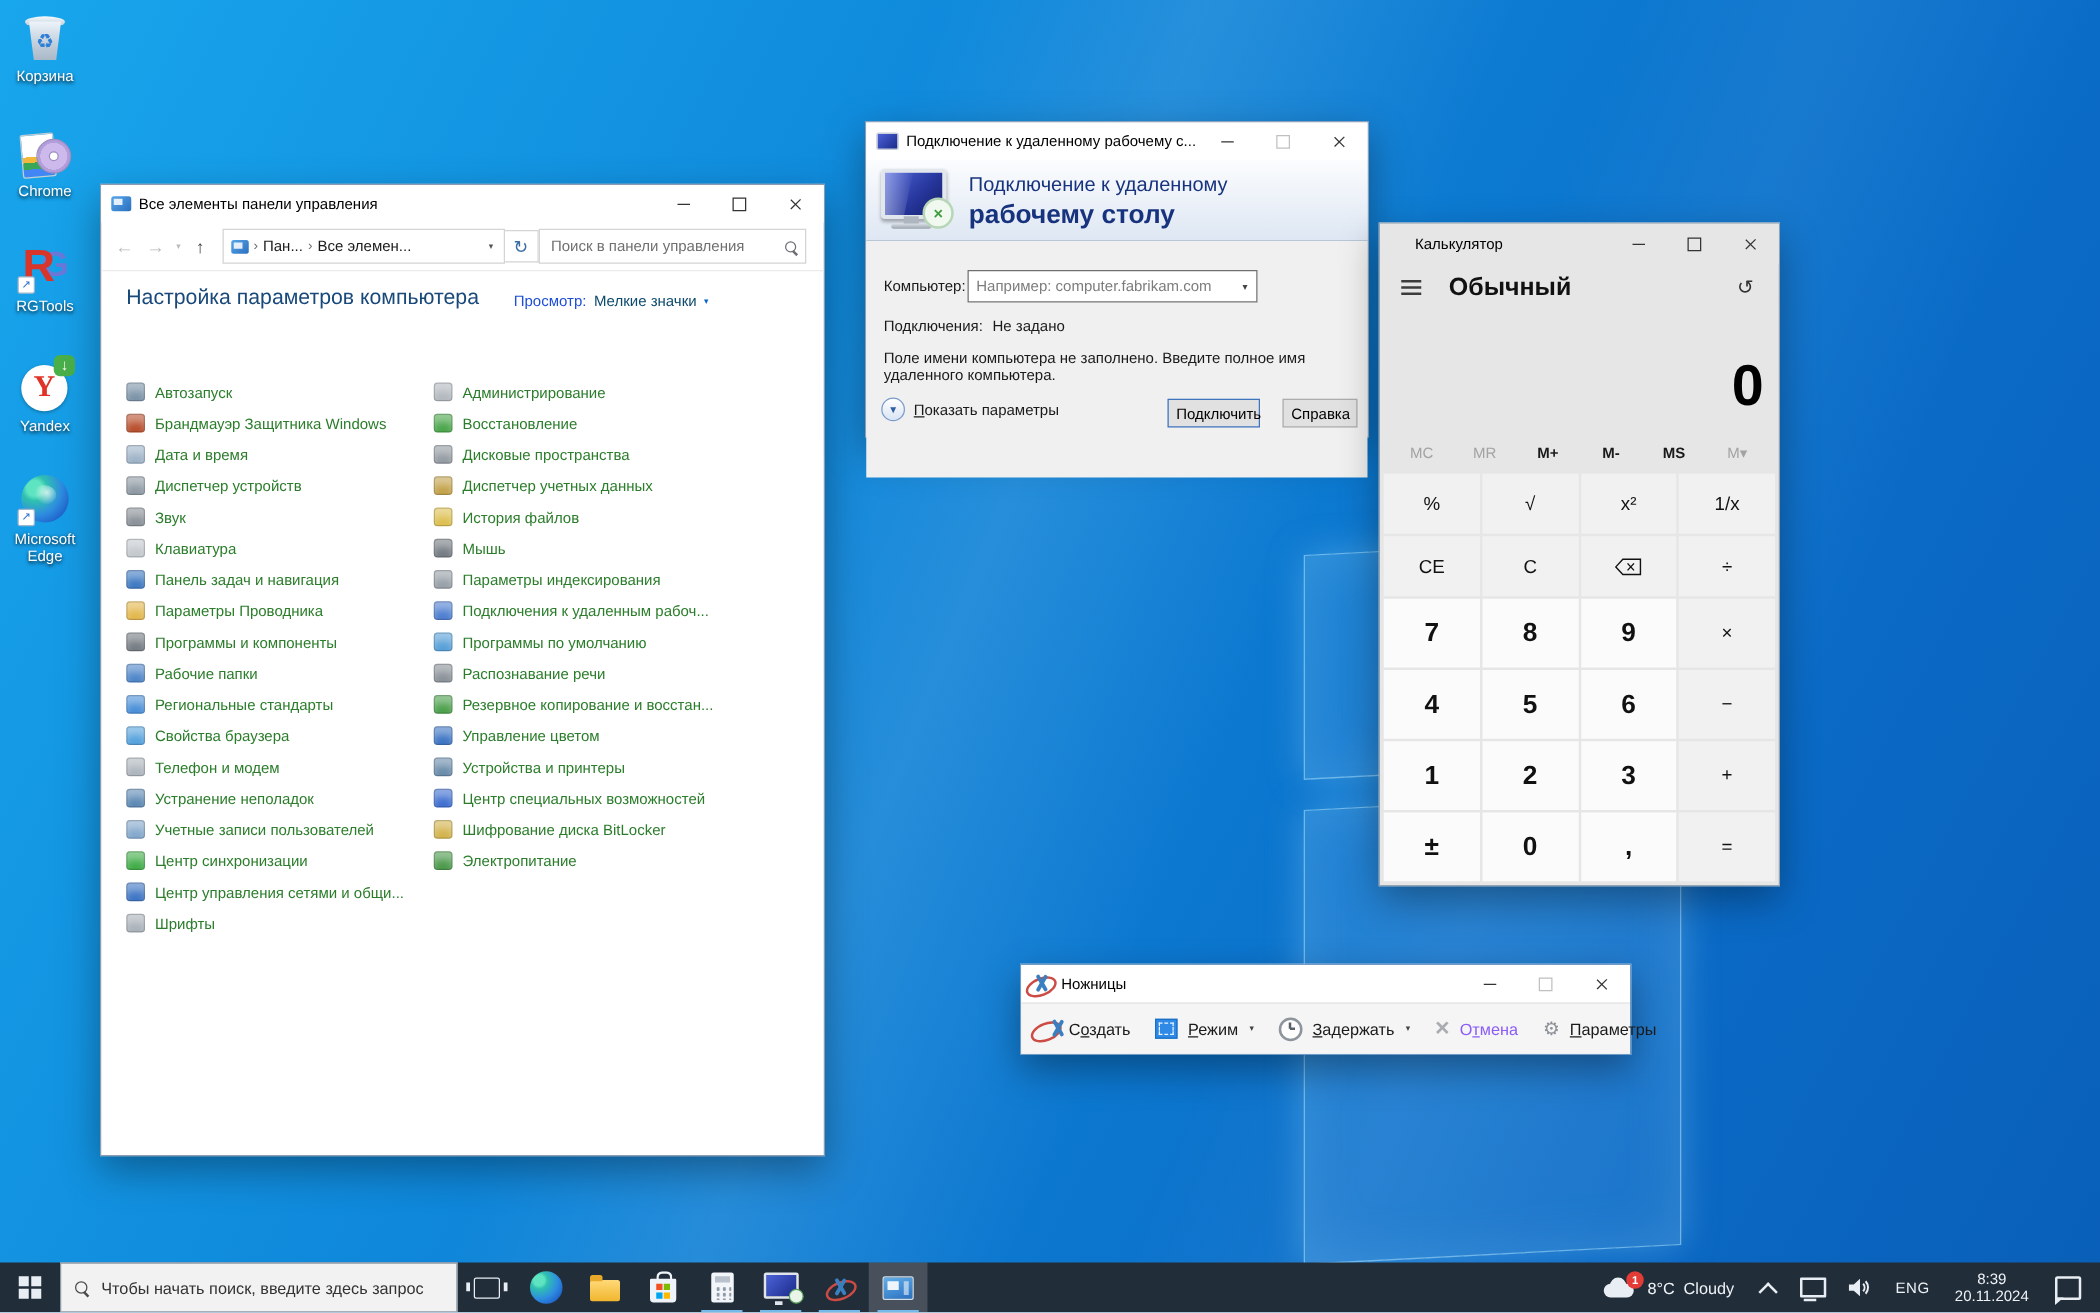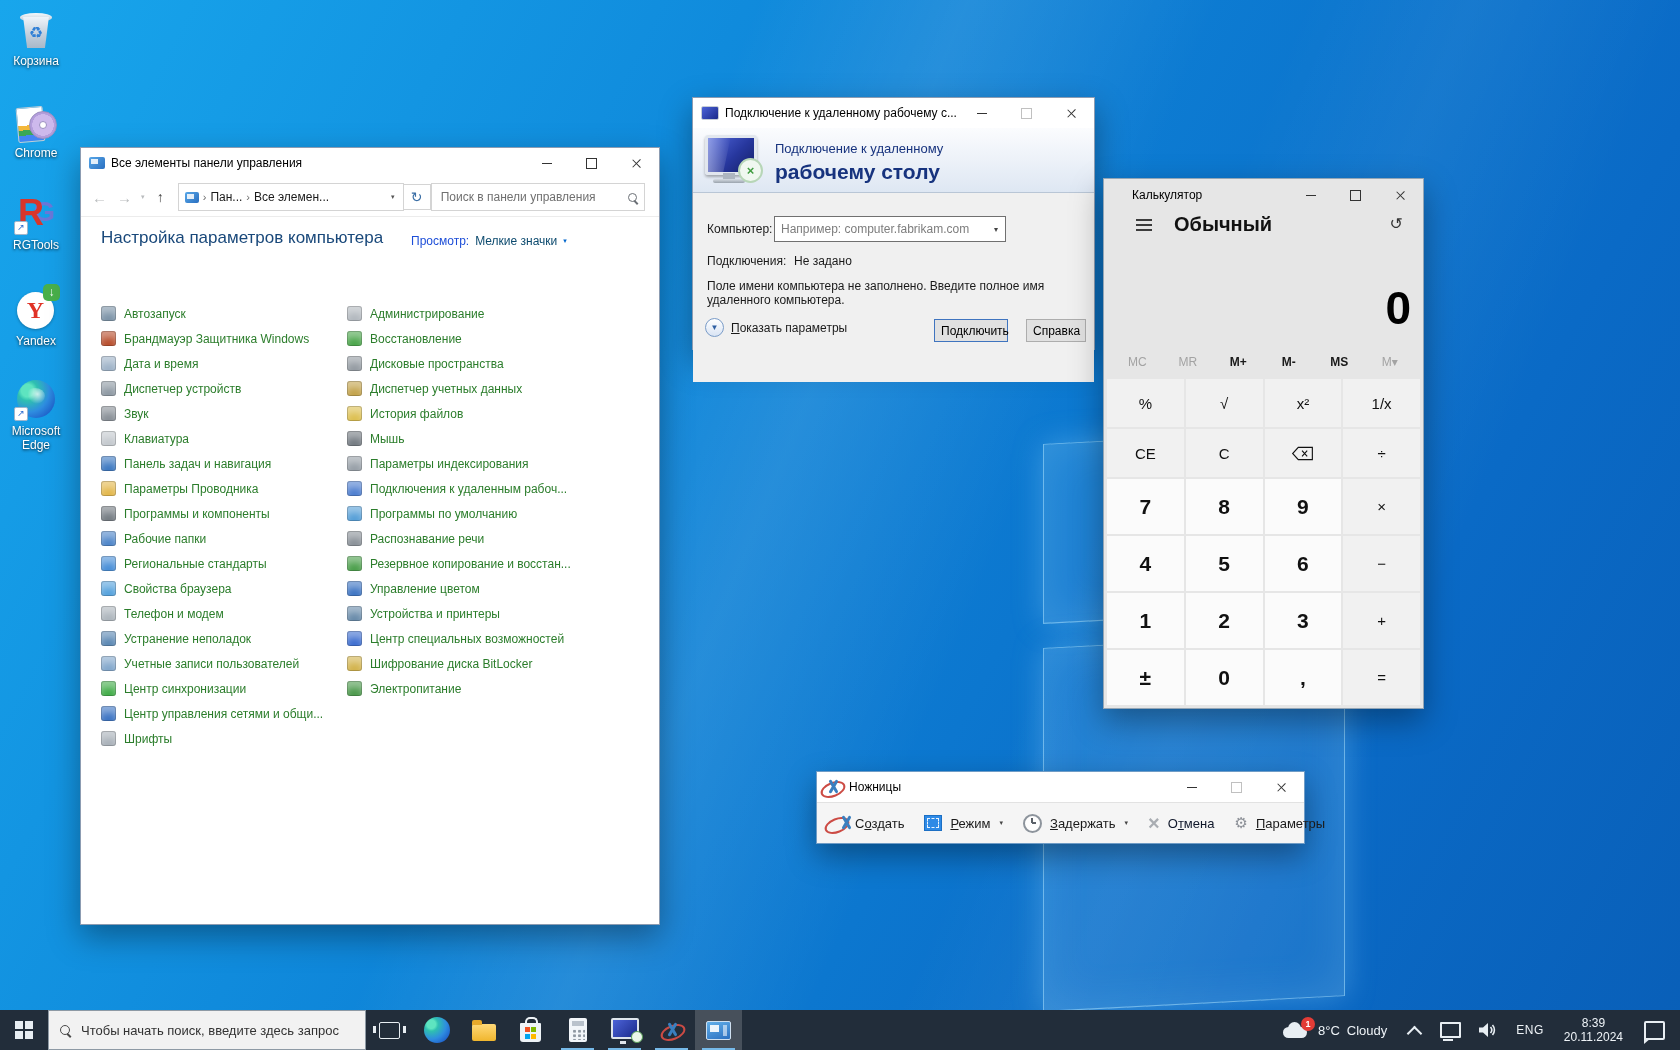--- a/index.html
+++ b/index.html
@@ -102,21 +102,21 @@
   .rdp-hero{height:64px;background:linear-gradient(180deg,#fbfcfe,#dee7f3);border-bottom:1px solid #b9c6d6;display:flex;align-items:center;padding:0 10px;gap:12px}
   .rdp-ico{position:relative;width:60px;height:54px;flex:0 0 auto}
   .mon{position:absolute;left:2px;top:2px;width:46px;height:34px;border-radius:3px;border:3px solid #e2e7ee;
     background:linear-gradient(135deg,#5066da 0%,#27379e 55%,#141f66 100%);box-shadow:0 2px 3px rgba(0,0,0,.3);overflow:hidden}
   .mon::after{content:"";position:absolute;left:-8px;top:-6px;width:26px;height:52px;background:linear-gradient(75deg,rgba(255,255,255,.6),rgba(255,255,255,0));transform:rotate(12deg)}
   .mon-stand{position:absolute;left:20px;top:40px;width:12px;height:6px;background:#aeb6c0}
   .mon-base{position:absolute;left:10px;top:46px;width:32px;height:4px;border-radius:2px;background:linear-gradient(180deg,#d7dde4,#9aa3ad)}
   .rbadge{position:absolute;right:0;bottom:4px;width:21px;height:21px;border-radius:50%;background:#f0f8f0;border:2px solid #b7d6b7;
     color:#3f9c3f;font-weight:700;font-size:13px;display:flex;align-items:center;justify-content:center}
   .rbadge::after{content:"×"}
-  .rdp-h1{font-size:13px;color:#17337e;line-height:22px}
+  .rdp-h1{font-size:16px;color:#17337e;line-height:22px}
   .rdp-h2{font-size:21px;font-weight:700;color:#17337e;line-height:23px}
   .rdp-body{position:relative;height:189px;background:#f0f0f0}
   .rl{position:absolute;color:#1a1a1a}
   .lab-comp{left:14px;top:29px}
   .combo{position:absolute;left:81px;top:23px;width:230px;height:24px;border:1px solid #707070;background:#fff;display:flex;align-items:center}
   .combo input{flex:1;border:none;outline:none;font-size:12px;font-family:inherit;padding:0 6px;background:none;color:#444}
   .combo input::placeholder{color:#7d7d7d;opacity:1}
   .combo-chev{width:18px;text-align:center;color:#444;font-size:8px;cursor:pointer}
   .combo-chev::after{content:"▾"}
   .lab-user{left:14px;top:61px}
@@ -127,21 +127,21 @@
   .chevcirc::after{content:"▼"}
   .optlink{position:absolute;left:38px;top:128px;color:#1a1a1a;cursor:pointer}
   .optlink u{text-decoration:underline}
   .btn{position:absolute;top:126px;height:23px;background:#e1e1e1;border:1px solid #adadad;font-size:12px;font-family:inherit;cursor:pointer}
   .btn-connect{left:241px;width:74px;border-color:#3f74bf}
   .btn-help{left:333px;width:60px}
 
   
   .calc{left:1103px;top:178px;width:319px;height:529px;background:#e6e6e6;border:1px solid #93a5b5}
   .calc .tbar{background:#e6e6e6;height:32px}
-  .calc-nav{position:absolute;left:16px;right:0;top:34px;height:34px;display:flex;align-items:flex-start}
+  .calc-nav{position:absolute;left:1px;right:0;top:34px;height:34px;display:flex;align-items:center}
   .burger{display:flex;flex-direction:column;gap:3.5px;padding:6px 10px;margin-left:6px;background:none;border:none;cursor:pointer}
   .burger i{display:block;width:16px;height:1.6px;background:#3c3c3c}
   .calc-mode{font-size:20px;font-weight:700;margin-left:12px;color:#111}
   .hist{margin-left:auto;margin-right:14px;background:none;border:none;font-size:16px;color:#333;cursor:pointer}
   .hist::after{content:"↺"}
   .calc-display{position:absolute;left:8px;right:12px;top:72px;height:80px;display:flex;align-items:flex-end;justify-content:flex-end;
     font-size:46px;font-weight:600;color:#000;line-height:1}
   .calc-mem{position:absolute;left:8px;right:8px;top:172px;height:22px;display:flex}
   .mem{flex:1;background:none;border:none;font-size:12px;font-weight:700;color:#1a1a1a;font-family:inherit;cursor:pointer;padding:0}
   .mem.dis{color:#a3a3a3;font-weight:400}
@@ -152,21 +152,21 @@
 
   
   .snip{left:816px;top:771px;width:487px;height:71px;border-color:#6f9cc6}
   .scx{position:relative;width:15px;height:16px;flex:0 0 auto}
   .scx::before,.scx::after{content:"";position:absolute;left:6.5px;top:0;width:2.6px;height:15px;border-radius:2px;background:#3a7fbf}
   .scx::before{transform:rotate(30deg)}.scx::after{transform:rotate(-30deg)}
   .sring{position:absolute;left:-5px;top:3px;width:22px;height:11px;border:2px solid #cc4b44;border-radius:50%;transform:rotate(-22deg)}
   .scwrap{position:relative;width:18px;height:16px}
   .snip-tools{height:40px;background:#f5f5f5;border-top:1px solid #e2e2e2;display:flex;align-items:center;padding:0 12px;gap:20px}
   .tool{display:flex;align-items:center;gap:8px;background:none;border:none;font-size:13px;color:#1a1a1a;font-family:inherit;cursor:pointer;padding:0}
-  .tool.dis{color:#0f172a}
+  .tool.dis{color:#8b5cf6}
   .tarrow{font-size:7px;color:#444;margin-left:1px}
   .tarrow::after{content:"▾"}
   .ic-mode{width:16px;height:14px;background:#2e8ae6;border:1px solid #1c6fc4;position:relative;flex:0 0 auto}
   .ic-mode::after{content:"";position:absolute;inset:2px;border:1px dashed #eaf4ff}
   .ic-clock{width:15px;height:15px;border-radius:50%;border:2px solid #8d949c;background:#fdfdfd;position:relative;flex:0 0 auto}
   .ic-clock::before{content:"";position:absolute;left:6px;top:2.5px;width:1.8px;height:5px;background:#5a6068}
   .ic-clock::after{content:"";position:absolute;left:7px;top:6.5px;width:4px;height:1.8px;background:#5a6068}
   .ic-cancel{font-size:20px;font-weight:700;color:#a9adb2;line-height:16px}
   .ic-cancel::after{content:"×"}
   .ic-gear{font-size:15px;color:#8c9097}

